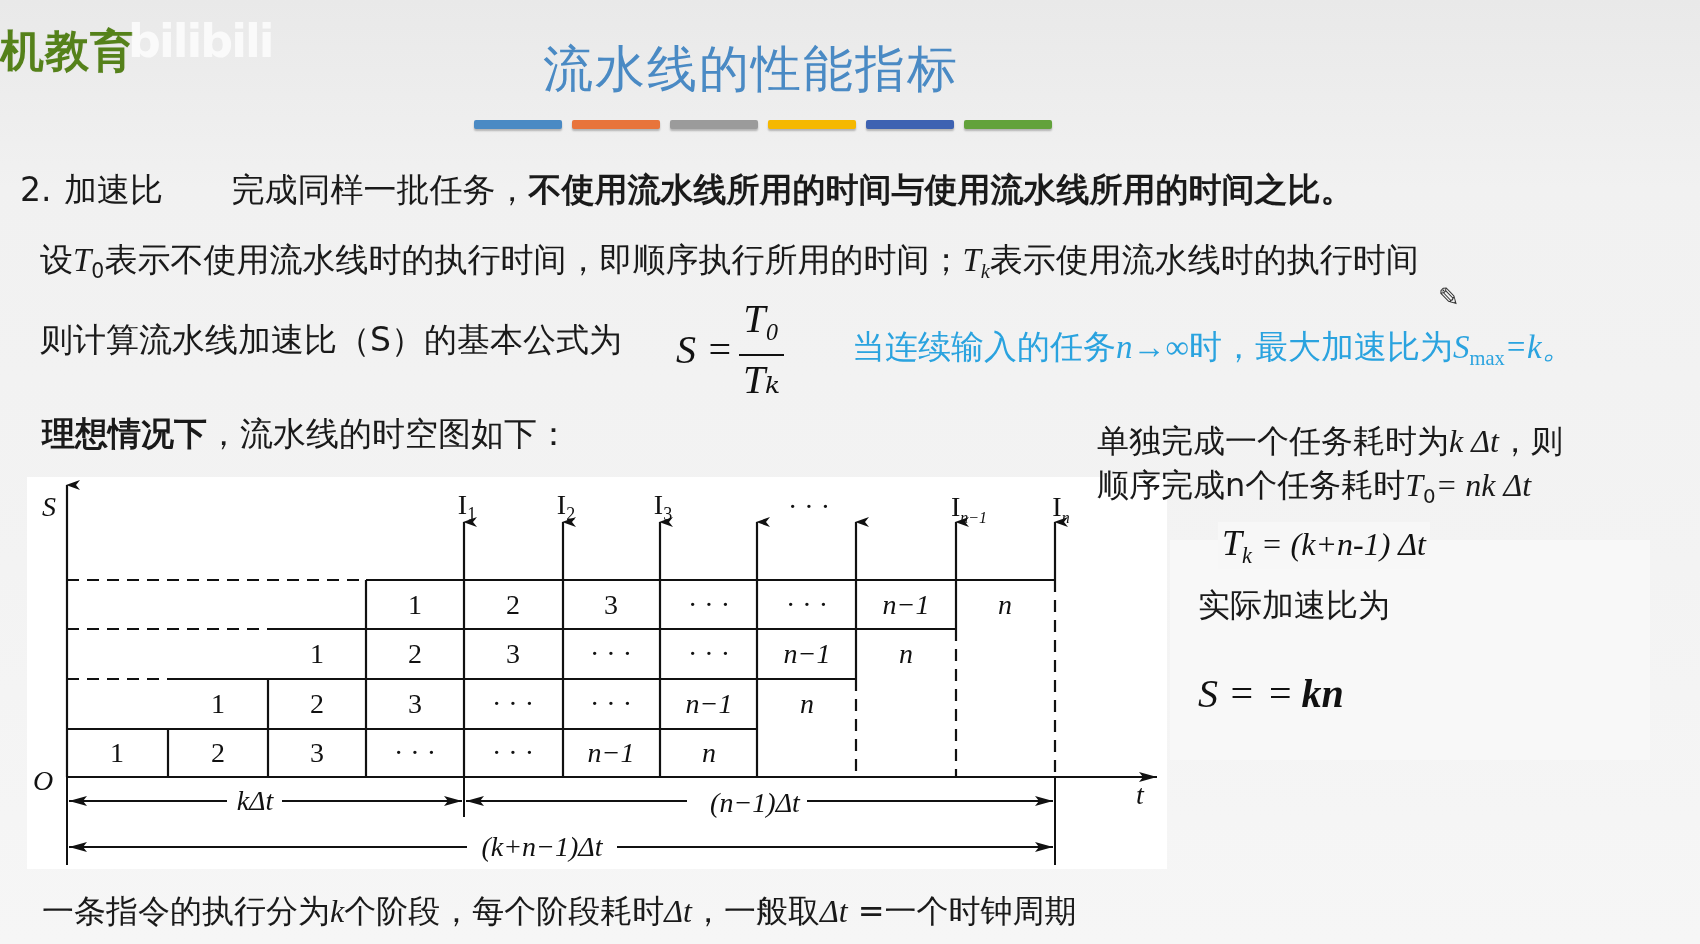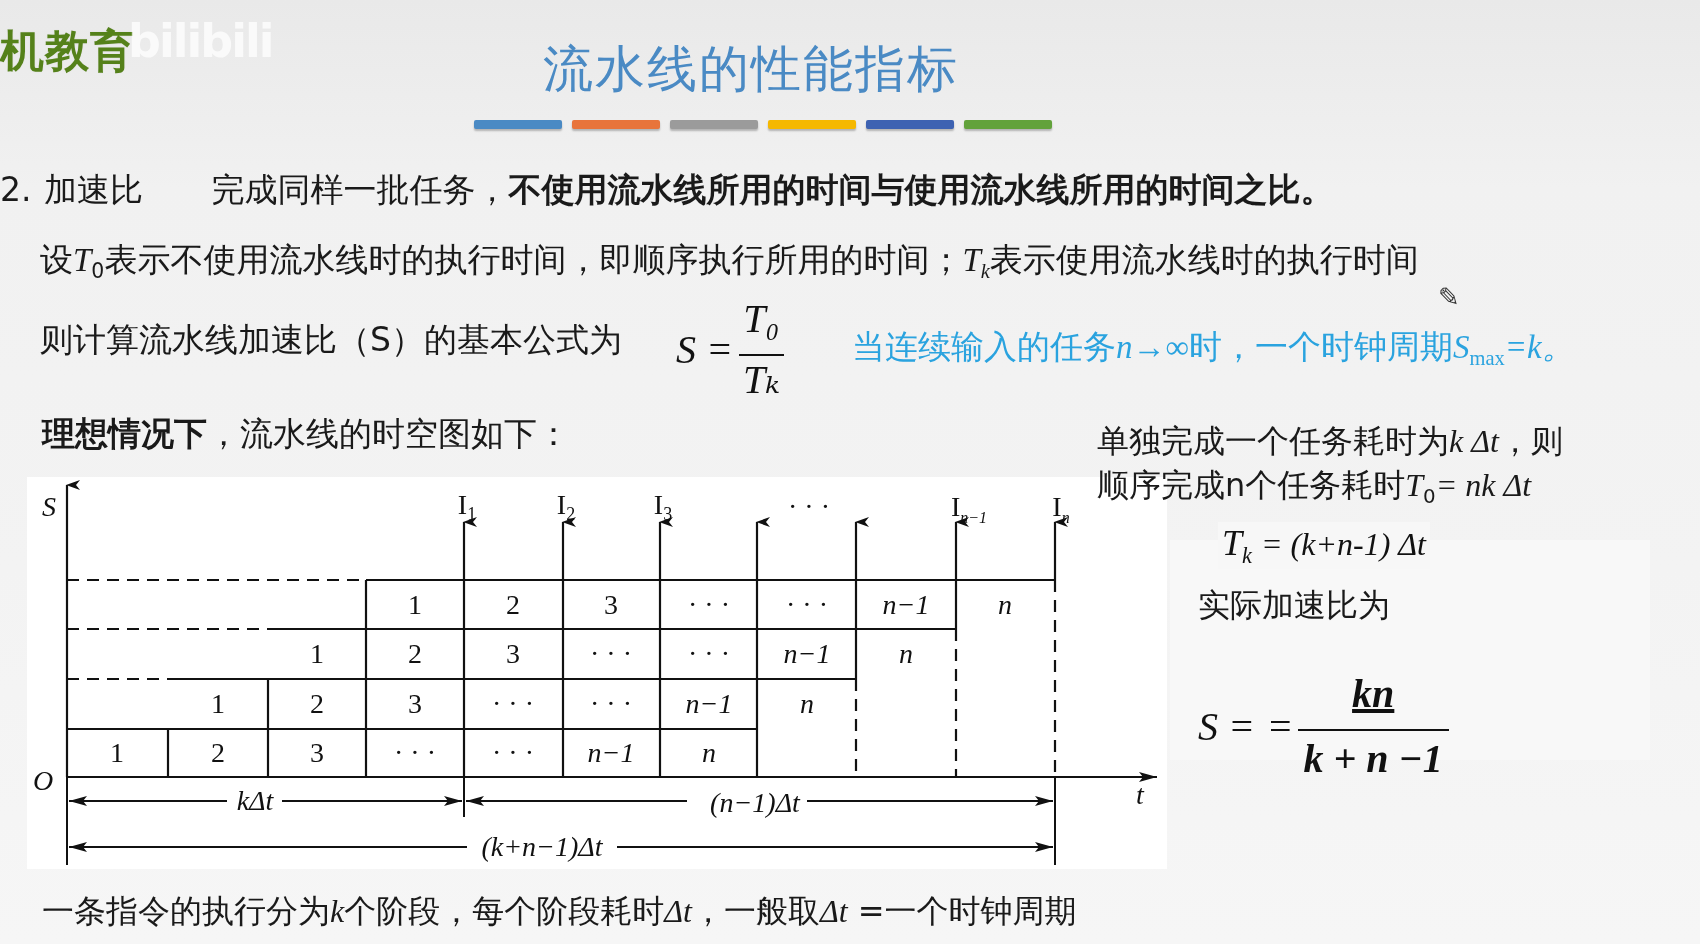--- a/index.html
+++ b/index.html
@@ -38,42 +38,42 @@
 <div class="abs title">流水线的性能指标</div>
 <div class="abs bars">
   <div class="bar" style="background:#4a8ac4"></div>
   <div class="bar" style="background:#e8743b"></div>
   <div class="bar" style="background:#9b9b9b"></div>
   <div class="bar" style="background:#f5b800"></div>
   <div class="bar" style="background:#3d62b2"></div>
   <div class="bar" style="background:#62a23b"></div>
 </div>
 
-<div class="abs line" style="left:0; top:168px;">
+<div class="abs line" style="left:20px; top:168px;">
   <span>2.</span>
   <span style="margin-left:2px;">加速比</span>
   <span style="margin-left:58px;">完成同样一批任务，</span><span class="bold">不使用流水线所用的时间与使用流水线所用的时间之比。</span>
 </div>
 
 <div class="abs line" style="left:40px; top:238px;">
   <span>设</span><span class="serif-i">T</span><sub class="s">0</sub><span>表示不使用流水线时的执行时间，即顺序执行所用的时间；</span><span class="serif-i">T</span><sub class="s serif-i">k</sub><span>表示使用流水线时的执行时间</span>
 </div>
 
 <div class="abs pencil">✎</div>
 
 <div class="abs line" style="left:40px; top:318px;">则计算流水线加速比（S）的基本公式为</div>
 <div class="abs" style="left:676px; top:295px; font-size:40px; display:flex; align-items:center;">
   <span class="serif-i" style="margin-right:6px;">S =</span>
   <span class="frac">
     <span class="num">T₀</span>
     <span class="den">Tₖ</span>
   </span>
 </div>
 <div class="abs line blue" style="left:852px; top:325px;">
-  <span>当连续输入的任务</span><span class="serif-i">n</span><span class="serif">→∞</span><span>时，一个时钟周期</span><span class="serif-i">S</span><sub class="s serif">max</sub><span class="serif-i">=k。</span>
+  <span>当连续输入的任务</span><span class="serif-i">n</span><span class="serif">→∞</span><span>时，最大加速比为</span><span class="serif-i">S</span><sub class="s serif">max</sub><span class="serif-i">=k。</span>
 </div>
 
 <div class="abs line" style="left:42px; top:412px;">
   <span class="bold">理想情况下</span><span>，流水线的时空图如下：</span>
 </div>
 
 <div class="abs diagram">
   <svg width="1140" height="392" viewBox="0 0 1140 392" style="position:absolute;left:0;top:0;">
     <defs>
       <marker id="arrUp" markerWidth="10" markerHeight="14" refX="5" refY="1" orient="auto-start-reverse" markerUnits="userSpaceOnUse">
@@ -200,20 +200,19 @@
 <div class="abs right-panel"></div>
 <div class="abs serif" style="left:1218px; top:522px; font-size:36px; background:#f7f7f7; padding:0 4px;text-align:right;">
   <span class="serif-i">T</span><sub class="s serif-i">k</sub>
   <span class="serif-i" style="font-size:32px;">= (k+n-1) Δt</span>
 </div>
 <div class="abs line" style="left:1198px; top:584px; font-size:32px;">实际加速比为</div>
 <div class="abs" style="left:1198px; top:670px; font-size:40px; display:flex; align-items:center;">
   <span class="serif-i" style="margin-right:8px;">S =</span>
   <span class="serif" style="margin:0 6px;">=</span>
   <span class="frac" style="font-weight:bold;">
-    <span class="num" style="text-decoration:underline;">kn</span>
-    <span class="den" style="padding:4px 6px 0;">k + n −1</span>
+    <span class="num" style="">kn</span>
   </span>
 </div>
 
 <div class="abs line" style="left:42px; top:890px; font-size:32px;">
   <span>一条指令的执行分为</span><span class="serif-i">k</span><span>个阶段，每个阶段耗时</span><span class="serif-i">Δt</span><span>，一般取</span><span class="serif-i">Δt</span><span> =一个时钟周期</span>
 </div>
 
 </body></html>

